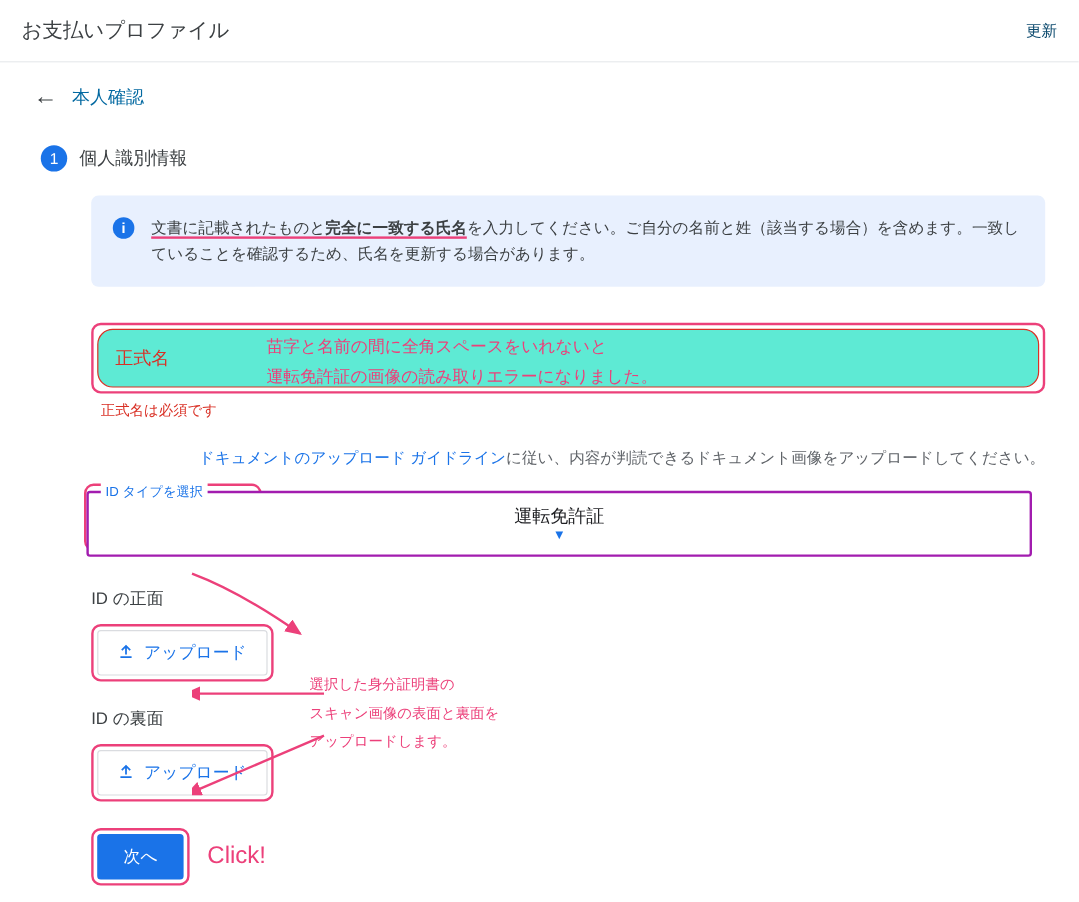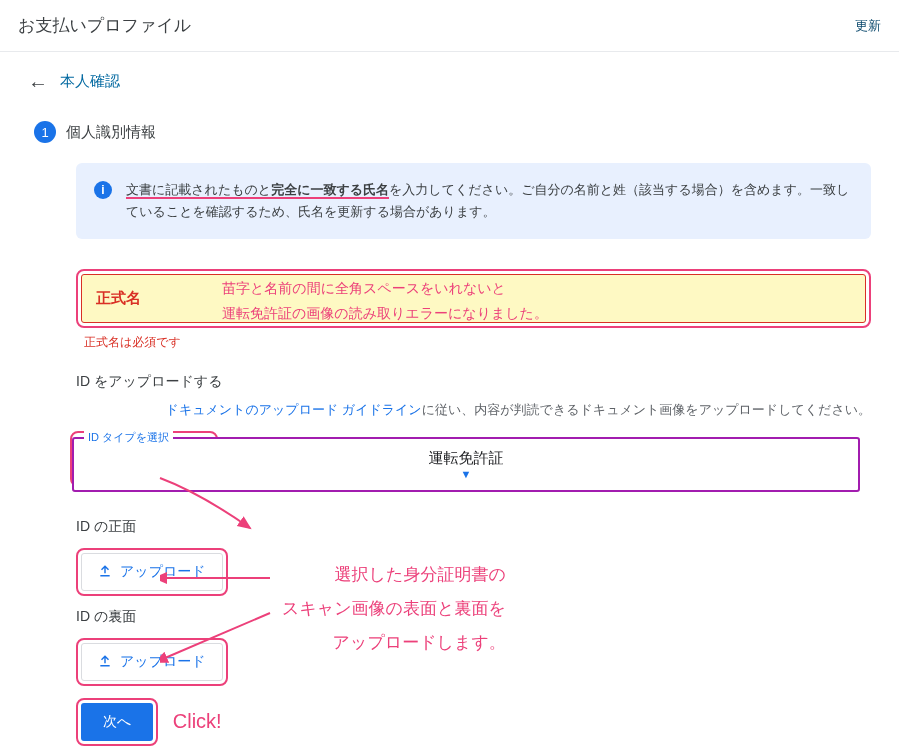--- a/index.html
+++ b/index.html
@@ -101,25 +101,24 @@
     .input-wrapper {
       border: 2.5px solid #ec407a;
       border-radius: 8px;
       padding: 3px;
       margin-bottom: 6px;
       display: inline-block;
       width: 100%;
     }
     .input-field {
       border: 1px solid #d93025;
-      border-radius: 3px;
+      border-radius: 13px;
       padding: 14px 14px;
       width: 100%;
-      background: #fef9c3;
-      font-weight: bold;
+      background: #5eead4;
     }
     .input-label {
       font-size: 15px;
       color: #d93025;
     }
     .error-text {
       font-size: 12px;
       color: #d93025;
       margin-left: 8px;
       margin-bottom: 22px;
@@ -185,21 +184,21 @@
     .section-sublabel {
       font-size: 14px;
       color: #3c4043;
       margin-bottom: 12px;
     }
     .upload-btn-wrapper {
       border: 2.5px solid #ec407a;
       border-radius: 8px;
       padding: 3px;
       display: inline-block;
-      margin-bottom: 12px;
+      margin-bottom: 22px;
     }
     .upload-btn {
       border: 1px solid #dadce0;
       border-radius: 3px;
       padding: 9px 16px;
       background: #fff;
       display: flex;
       align-items: center;
       gap: 8px;
       cursor: pointer;
@@ -227,26 +226,25 @@
     }
     .click-text {
       display: inline-block;
       color: #ec407a;
       font-size: 20px;
       margin-left: 10px;
       vertical-align: middle;
     }
     .annotation-upload {
       position: absolute;
-      left: 282px;
+      left: 258px;
       top: 395px;
       color: #ec407a;
-      font-size: 17px;
+      font-size: 12px;
       line-height: 2;
-      text-align: right;
     }
     .arrow-svg {
       position: absolute;
       pointer-events: none;
     }
   </style>
 </head>
 <body>
 
 <div class="header">
@@ -277,21 +275,20 @@
       <span class="input-label">正式名</span>
     </div>
   </div>
   <div class="error-text">正式名は必須です</div>
 
   <div class="annotation-name">
     <div>苗字と名前の間に全角スペースをいれないと</div>
     <div>運転免許証の画像の読み取りエラーになりました。</div>
   </div>
 
-  <div class="upload-label">ID をアップロードする</div>
   <div class="upload-guideline">
     <span class="link-blue">ドキュメントのアップロード ガイドライン</span><span>に従い、内容が判読できるドキュメント画像をアップロードしてください。</span>
   </div>
 
   <div style="position:relative;">
     <div class="select-wrapper" style="position:absolute; top:-6px; left:-6px; height:56px; width:148px;"></div>
     <div class="select-field" style="margin-bottom:26px;">
       <span class="select-legend">ID タイプを選択</span>
       <span class="select-value">運転免許証</span>
       <span class="select-arrow">▼</span>

